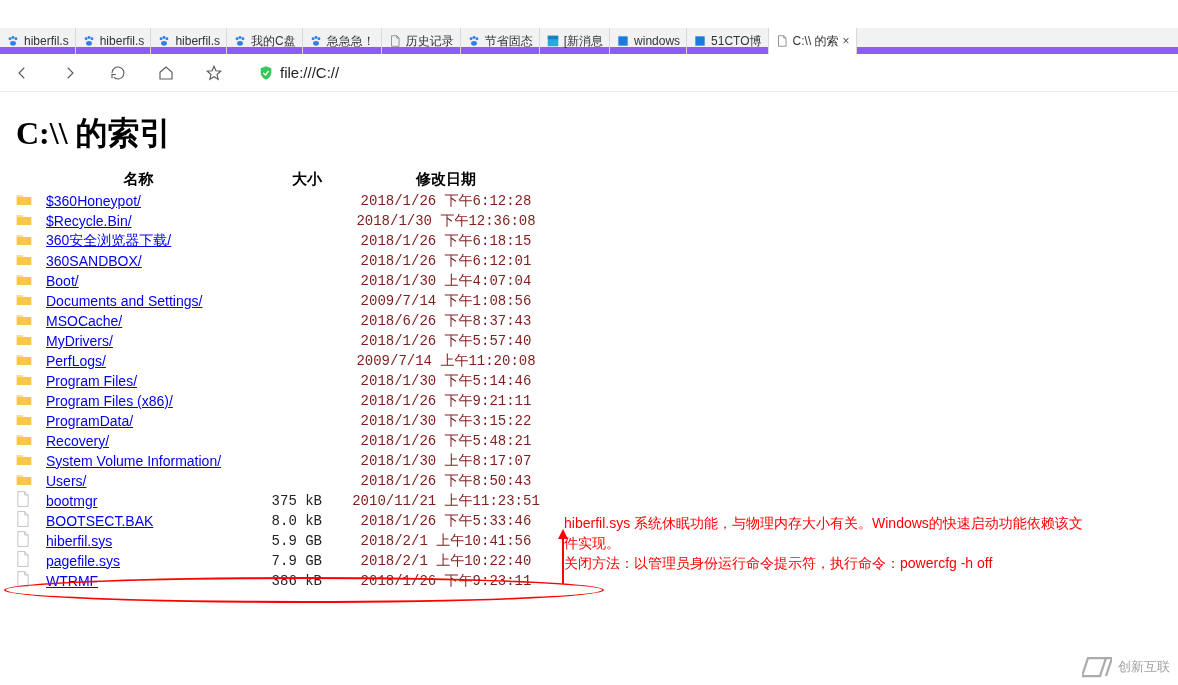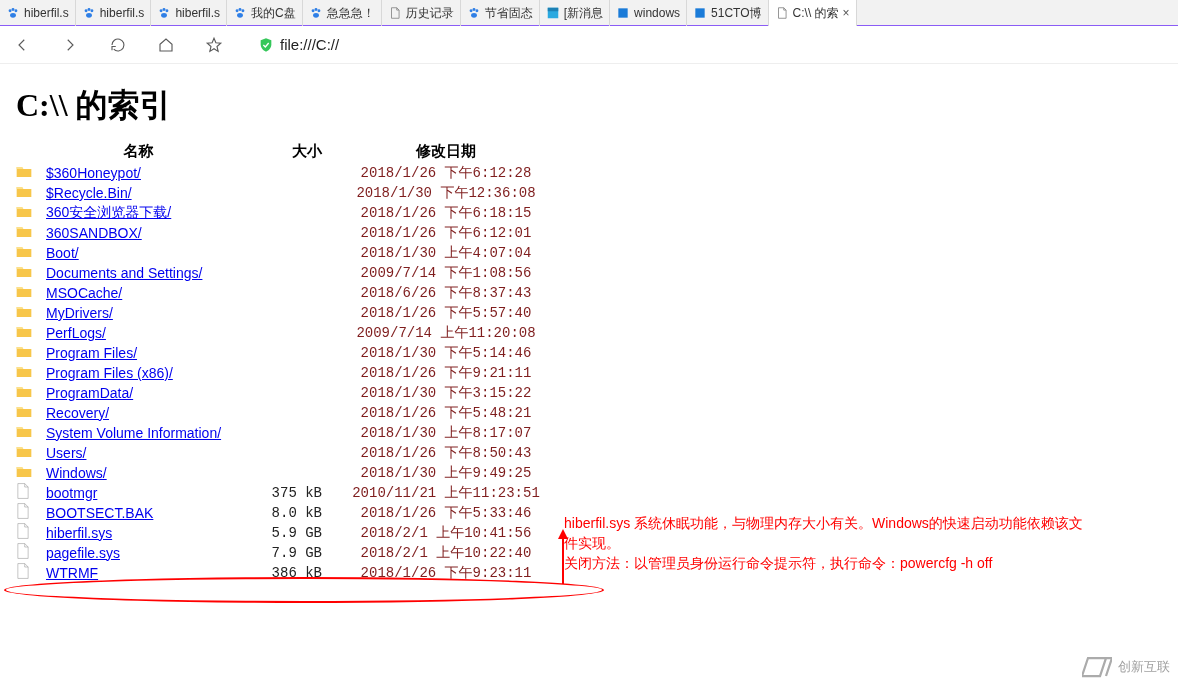--- a/index.html
+++ b/index.html
@@ -1,17 +1,17 @@
 <!DOCTYPE html>
 <html><head>
 <meta charset="utf-8">
 <style>
 * { margin: 0; padding: 0; box-sizing: border-box; font-family: "Microsoft YaHei", sans-serif; }
 body { background: #fff; width: 1178px; height: 685px; overflow: hidden; position: relative; }
-.tab-bar { height: 26px; background: #f2f2f2; display: flex; border-bottom: 1px solid #8b5cf6; }
+.tab-bar { height: 26px; background: #f2f2f2; display: flex; border-bottom: 7px solid #8b5cf6; margin-top: 28px; }
 .tab { height: 26px; display: flex; align-items: center; padding: 0 6px; font-size: 12px; border-right: 1px solid #d8d8d8; max-width: 107px; overflow: hidden; white-space: nowrap; color: #333; cursor: pointer; flex-shrink:0;}
 .tab.active { background: #fff; }
 .tab .fav { width: 14px; height: 14px; margin-right: 4px; display:inline-flex; align-items:center; justify-content:center; flex-shrink:0;}
 .tab-close { margin-left:4px; color:#555; }
 .addr-bar { height: 38px; display: flex; align-items: center; padding: 6px 10px; gap: 24px; border-bottom:1px solid #eee;}
 .nav-btn { width: 24px; height: 24px; display: flex; align-items: center; justify-content: center; color: #5a5a5a; cursor: pointer; }
 .nav-btn svg { stroke:#5a5a5a; fill:none; stroke-width:1.5;}
 .url-box { display:flex; align-items:center; gap:6px; margin-left:8px; }
 .shield-icon { width:16px; height:16px; display:flex; align-items:center; justify-content:center;}
 .url-text { font-size: 15px; color:#222; }
@@ -340,29 +340,20 @@
         <tr>
           <td class="icon-cell"><svg class="folder-ico" viewBox="0 0 24 20">
               <path fill="#f7c64a" d="M1 4h8l2 3h12v12H1z"></path>
               <path fill="#fce08a" d="M1 4h8l2 3H1z"></path>
             </svg></td>
           <td class="name-cell"><a href="#">Users/</a></td>
           <td class="size-cell"></td>
           <td class="date-cell">2018/1/26 下午8:50:43</td>
         </tr>
         <tr>
-          <td class="icon-cell"><svg class="folder-ico" viewBox="0 0 24 20">
-              <path fill="#f7c64a" d="M1 4h8l2 3h12v12H1z"></path>
-              <path fill="#fce08a" d="M1 4h8l2 3H1z"></path>
-            </svg></td>
-          <td class="name-cell"><a href="#">Windows/</a></td>
-          <td class="size-cell"></td>
-          <td class="date-cell">2018/1/30 上午9:49:25</td>
-        </tr>
-        <tr>
           <td class="icon-cell"><svg class="file-ico" viewBox="0 0 24 28">
               <path fill="#fff" stroke="#999" d="M3 1h12l6 6v20H3z"></path>
               <path fill="none" stroke="#999" d="M15 1v6h6"></path>
             </svg></td>
           <td class="name-cell"><a href="#">bootmgr</a></td>
           <td class="size-cell">375 kB</td>
           <td class="date-cell">2010/11/21 上午11:23:51</td>
         </tr>
         <tr>
           <td class="icon-cell"><svg class="file-ico" viewBox="0 0 24 28">

